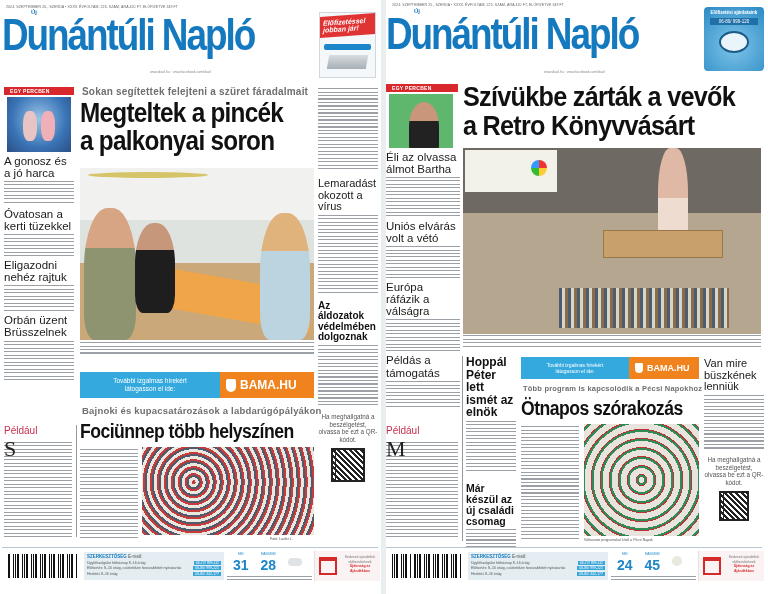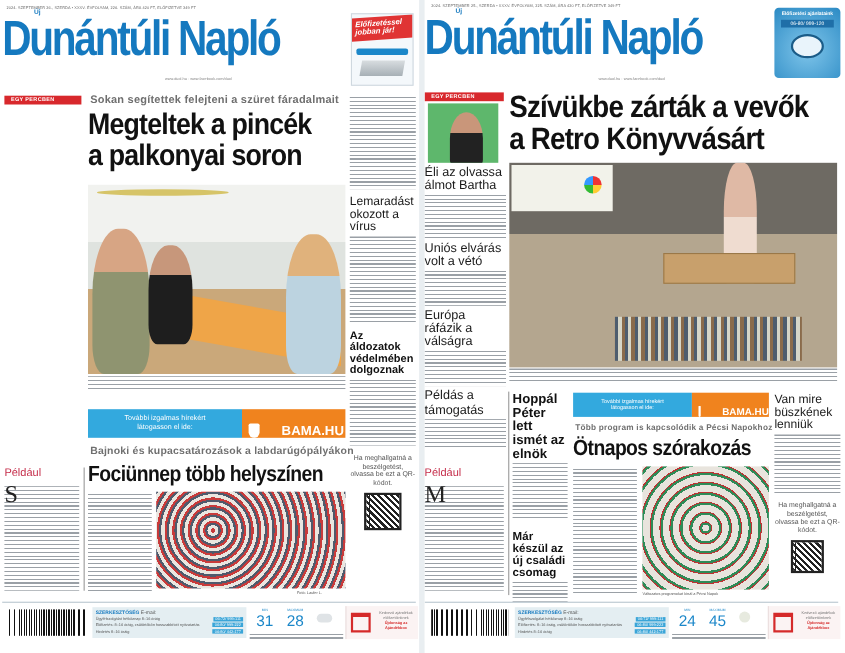--- a/index.html
+++ b/index.html
@@ -52,21 +52,21 @@
   .photo-books .banner .wheel { position: absolute; right: 10px; top: 10px; width: 16px; height: 16px; border-radius: 50%; background: conic-gradient(#e33 0 25%, #fc3 0 50%, #3b3 0 75%, #39f 0); }
   .photo-books .boxes { position: absolute; left: 140px; top: 82px; width: 120px; height: 28px; background: #c8a06c; border: 1px solid #9a7848; }
   .photo-books .shelf { position: absolute; left: 96px; top: 140px; width: 170px; height: 40px; background: repeating-linear-gradient(90deg, #4e5d6e 0 3px, #d6d6c8 3px 6px, #8a6b4b 6px 9px); }
   .photo-books .lady { position: absolute; left: 195px; top: 0; width: 30px; height: 110px; background: linear-gradient(#dfb9a5 0 45%, #efdcd0 45%); border-radius: 40% 40% 10% 10%; }
   .photo-crowd { background: repeating-radial-gradient(circle at 30% 40%, #c83b3b 0 2px, #eae6e0 2px 5px, #4f5a6c 5px 7px); }
   .photo-crowd2 { background: repeating-radial-gradient(circle at 50% 50%, #e8e4dd 0 3px, #2e8b57 3px 5px, #b33 5px 6px, #e8e4dd 6px 9px); }
 
   .caption { position: absolute; font-size: 3.5px; color: #555; }
   .banner-ad { position: absolute; height: 26px; display: flex; }
   .banner-ad .ad-blue { background: #33a9de; color: #fff; font-size: 6.5px; text-align: center; display: flex; align-items: center; justify-content: center; line-height: 1.25; }
-  .banner-ad .ad-orange { background: #f0831e; color: #fff; font-weight: bold; font-size: 12px; display: flex; align-items: flex-end; padding-left: 6px; gap: 20px; }
+  .banner-ad .ad-orange { background: #f0831e; color: #fff; font-weight: bold; font-size: 12px; display: flex; align-items: center; padding-left: 6px; gap: 4px; }
   .banner-ad .shield { width: 10px; height: 13px; background: #fff; border-radius: 2px 2px 6px 6px; }
 
   .right-col { position: absolute; width: 60px; }
   .right-col .hl { font-weight: bold; font-size: 10px; line-height: 1.05; color: #111; }
   .right-col .hl-light { font-size: 11px; line-height: 1.05; color: #1a1a1a; }
   .qr-block { text-align: center; font-size: 6.3px; color: #555; line-height: 1.25; }
   .qr { width: 34px; height: 34px; margin: 4px auto 0; background:
       linear-gradient(90deg, transparent 0 2px, #222 2px 3px, transparent 3px 5px) ,
       repeating-linear-gradient(45deg, #222 0 2px, #fff 2px 4px);
       border: 2px solid #222; }
@@ -77,21 +77,21 @@
   .col-text .body-text { height: 100%; }
 
   .footer { position: absolute; bottom: 11px; height: 36px; border-top: 1px solid #b8c6cf; background: #fff; }
   .barcode { position: absolute; left: 6px; top: 6px; width: 70px; height: 24px; background: repeating-linear-gradient(90deg, #111 0 1.5px, #fff 1.5px 2.5px, #111 2.5px 3px, #fff 3px 4.5px); }
   .contact { position: absolute; left: 82px; top: 4px; width: 140px; height: 28px; background: #e4eef2; padding: 2px 3px; }
   .contact .ct-title { font-size: 4.5px; color: #1579bf; font-weight: bold; }
   .contact .ct-line { font-size: 3.5px; color: #555; display: flex; justify-content: space-between; margin-top: 1.5px; }
   .contact .ct-line span:last-child { background: #3aa5d8; color: #fff; padding: 0 2px; }
   .weather { position: absolute; left: 225px; top: 4px; width: 85px; height: 28px; }
   .weather .temps { display: flex; gap: 12px; padding-left: 6px; }
-  .weather .t { color: #1b87c9; font-weight: normal; font-size: 14px; line-height: 1; }
+  .weather .t { color: #1b87c9; font-weight: bold; font-size: 14px; line-height: 1; }
   .weather .tl { color: #1b87c9; font-size: 3px; display: block; text-align: center; }
   .weather .wtext { font-size: 3.3px; color: #555; margin-top: 2px; }
   .gift { position: absolute; left: 312px; top: 3px; width: 66px; height: 30px; background: #fbf3f3; border-left: 1px solid #eadede; }
   .gift .bow { position: absolute; left: 4px; top: 6px; width: 18px; height: 18px; border: 2px solid #d52a2a; border-top: 4px solid #d52a2a; }
   .gift .gtext { position: absolute; left: 26px; top: 4px; font-size: 3.5px; color: #777; text-align: center; width: 38px; line-height: 1.3; }
   .gift .gtext b { color: #d52a2a; display: block; }
 
   .rule-v { position: absolute; width: 1px; background: #999; }
 </style>
 </head>
@@ -104,20 +104,34 @@
   <div class="mast-url">www.duol.hu · www.facebook.com/duol</div>
 
   <div class="promo-box">
     <div class="promo-red">Előfizetéssel jobban jár!</div>
     <div class="promo-blue-pill"></div>
     <div class="promo-paper"></div>
   </div>
 
   <div class="section-tag" style="top:87px;left:4px;width:70px;">EGY PERCBEN</div>
 
+  <div class="side-col" style="top:97px;">
+    <div class="side-photo">
+      <div class="fig" style="left:16px;"></div>
+        <div class="fig" style="left:34px;background:#f0b0b8;"></div>
+    </div>
+    <div class="side-hl bold" style="font-weight:normal;">A gonosz és a jó harca</div>
+    <span class="body-text" style="height:24px;"></span>
+    <div class="side-hl">Óvatosan a kerti tüzekkel</div>
+    <span class="body-text" style="height:22px;"></span>
+    <div class="side-hl">Eligazodni nehéz rajtuk</div>
+    <span class="body-text" style="height:26px;"></span>
+    <div class="side-hl">Orbán üzent Brüsszelnek</div>
+    <span class="body-text" style="height:40px;"></span>
+  </div>
 
   <div class="kicker" style="top:86px;left:82px;">Sokan segítettek felejteni a szüret fáradalmait</div>
   <div class="lead-hl" style="top:99px;left:80px;">
     <div>Megteltek a pincék</div>
     <div>a palkonyai soron</div>
   </div>
 
   <div class="photo photo-cafe" style="top:168px;left:80px;width:234px;height:172px;">
     <div class="umbrella"></div>
     <div class="table"></div>

